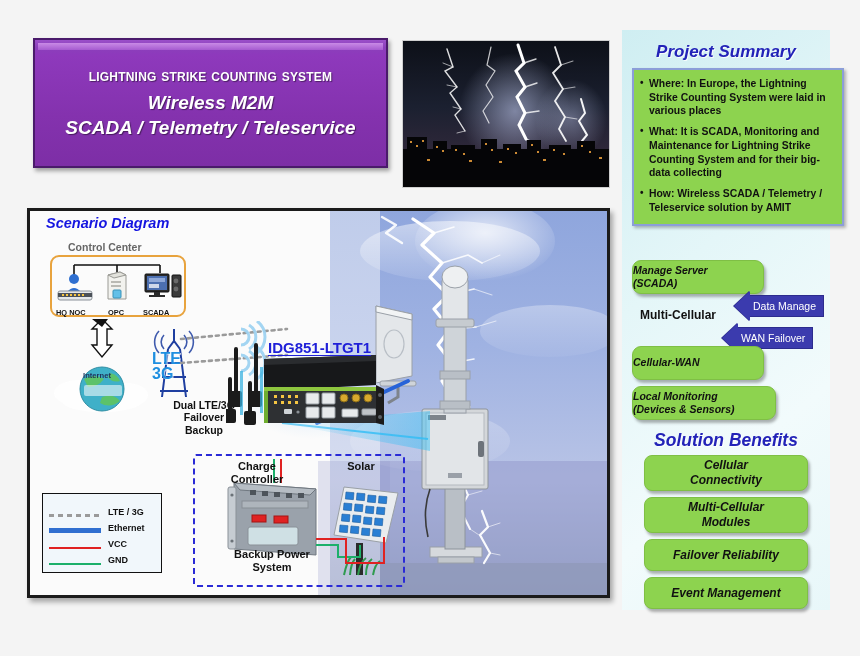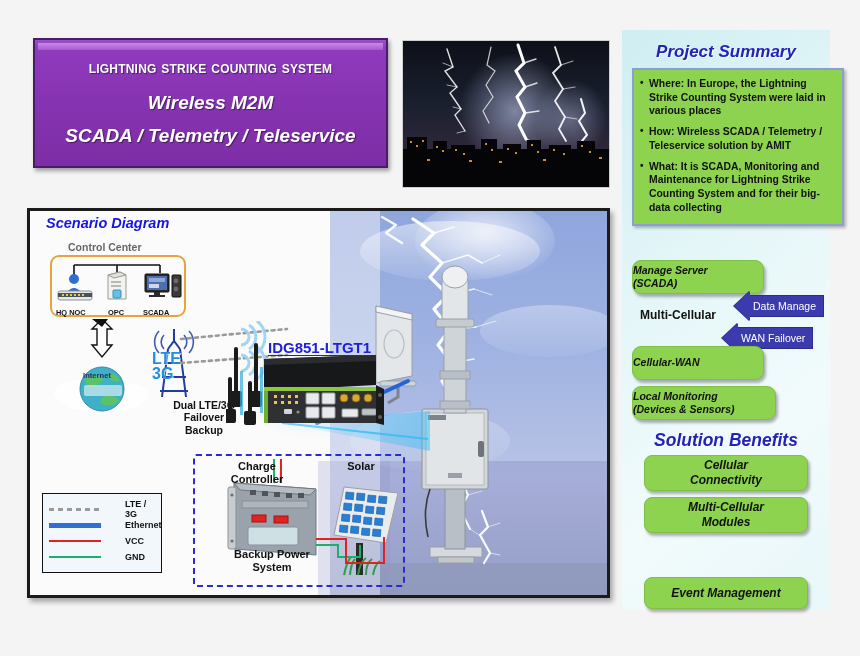--- a/index.html
+++ b/index.html
@@ -13,21 +13,20 @@
   .stage{position:absolute;left:0;top:0;width:860px;height:656px;}
 
   
   #title-box{
     position:absolute;left:33px;top:38px;width:355px;height:130px;
     background:linear-gradient(180deg,#9b4fc9 0%,#8b3fbb 6%,#8e39bc 12%,#8432ae 60%,#7d2ea6 100%);
     border:2px solid #4a1a6b;
     box-shadow:2px 3px 4px rgba(0,0,0,.35);
     display:flex;flex-direction:column;align-items:center;justify-content:center;
     box-sizing:border-box;
-    gap:8px;
   }
   #title-box::before{
     content:"";position:absolute;left:3px;right:3px;top:3px;height:7px;
     background:linear-gradient(180deg,#c98ae6,#a65bd0);
   }
   .t-line1{
     color:#ffffff;font-weight:bold;font-size:16.5px;letter-spacing:.2px;
     font-variant:small-caps;text-transform:lowercase;
     text-shadow:1px 1px 1px rgba(0,0,0,.45);
     margin-bottom:6px;
@@ -163,21 +162,21 @@
   }
   #bps-label{
     position:absolute;left:182px;top:337px;width:120px;text-align:center;
     font-size:11px;font-weight:bold;color:#111;line-height:1.15;
   }
   #legend{
     position:absolute;left:12px;top:282px;width:120px;height:80px;
     background:#f1f7fb;border:1.5px solid #111;box-sizing:border-box;
     padding:7px 6px;
   }
-  .leg-row{display:flex;align-items:center;height:16px;gap:17px;}
+  .leg-row{display:flex;align-items:flex-end;height:16px;}
   .leg-swatch{width:52px;height:3px;margin-right:7px;flex:none;}
   .leg-dotted{
     height:3px;background:repeating-linear-gradient(90deg,#9a9a9a 0 5px,transparent 5px 9px);
   }
   .leg-text{font-size:9px;font-weight:bold;color:#111;}
 
   .thin{position:absolute;}
 </style>
 </head>
 <body>
@@ -258,24 +257,24 @@
   <div id="right-col">
 
     <div class="sec-head" style="position:absolute;left:0;top:12px;width:208px;">Project Summary</div>
 
     <div class="green-box" id="summary-box" style="position:absolute;left:10px;top:38px;width:212px;height:158px;border:2px solid #8c9ed8;">
       <ul class="summary-list">
         <li>
           <b>Where:</b><span> In Europe, the Lightning Strike Counting System were laid in various places</span>
         </li>
         <li>
-          <b>How:</b><span> Wireless SCADA / Telemetry / Teleservice solution by AMIT</span>
+          <b>What:</b><span> It is SCADA, Monitoring and Maintenance for Lightning Strike Counting System and for their big-data collecting</span>
         </li>
         <li>
-          <b>What:</b><span> It is SCADA, Monitoring and Maintenance for Lightning Strike Counting System and for their big-data collecting</span>
+          <b>How:</b><span> Wireless SCADA / Telemetry / Teleservice solution by AMIT</span>
         </li>
       </ul>
     </div>
 
 
     <div class="pr-box" style="position:absolute;left:10px;top:230px;width:132px;height:34px;">
       <div>
         <div>Manage Server</div>
         <div>(SCADA)</div>
       </div>
@@ -313,20 +312,23 @@
       </div>
     </div>
 
     <div class="sb-box" style="position:absolute;left:22px;top:467px;width:164px;height:36px;">
       <div>
         <div>Multi-Cellular</div>
         <div>Modules</div>
       </div>
     </div>
 
+    <div class="sb-box" style="position:absolute;left:22px;top:509px;width:164px;height:32px;">
+      <div>Failover Reliability</div>
+    </div>
 
     <div class="sb-box" style="position:absolute;left:22px;top:547px;width:164px;height:32px;">
       <div>Event Management</div>
     </div>
 
   </div>
 
   <div id="diagram">
 
     <svg class="thin" style="left:0;top:0;" width="577" height="384" viewBox="0 0 577 384">

